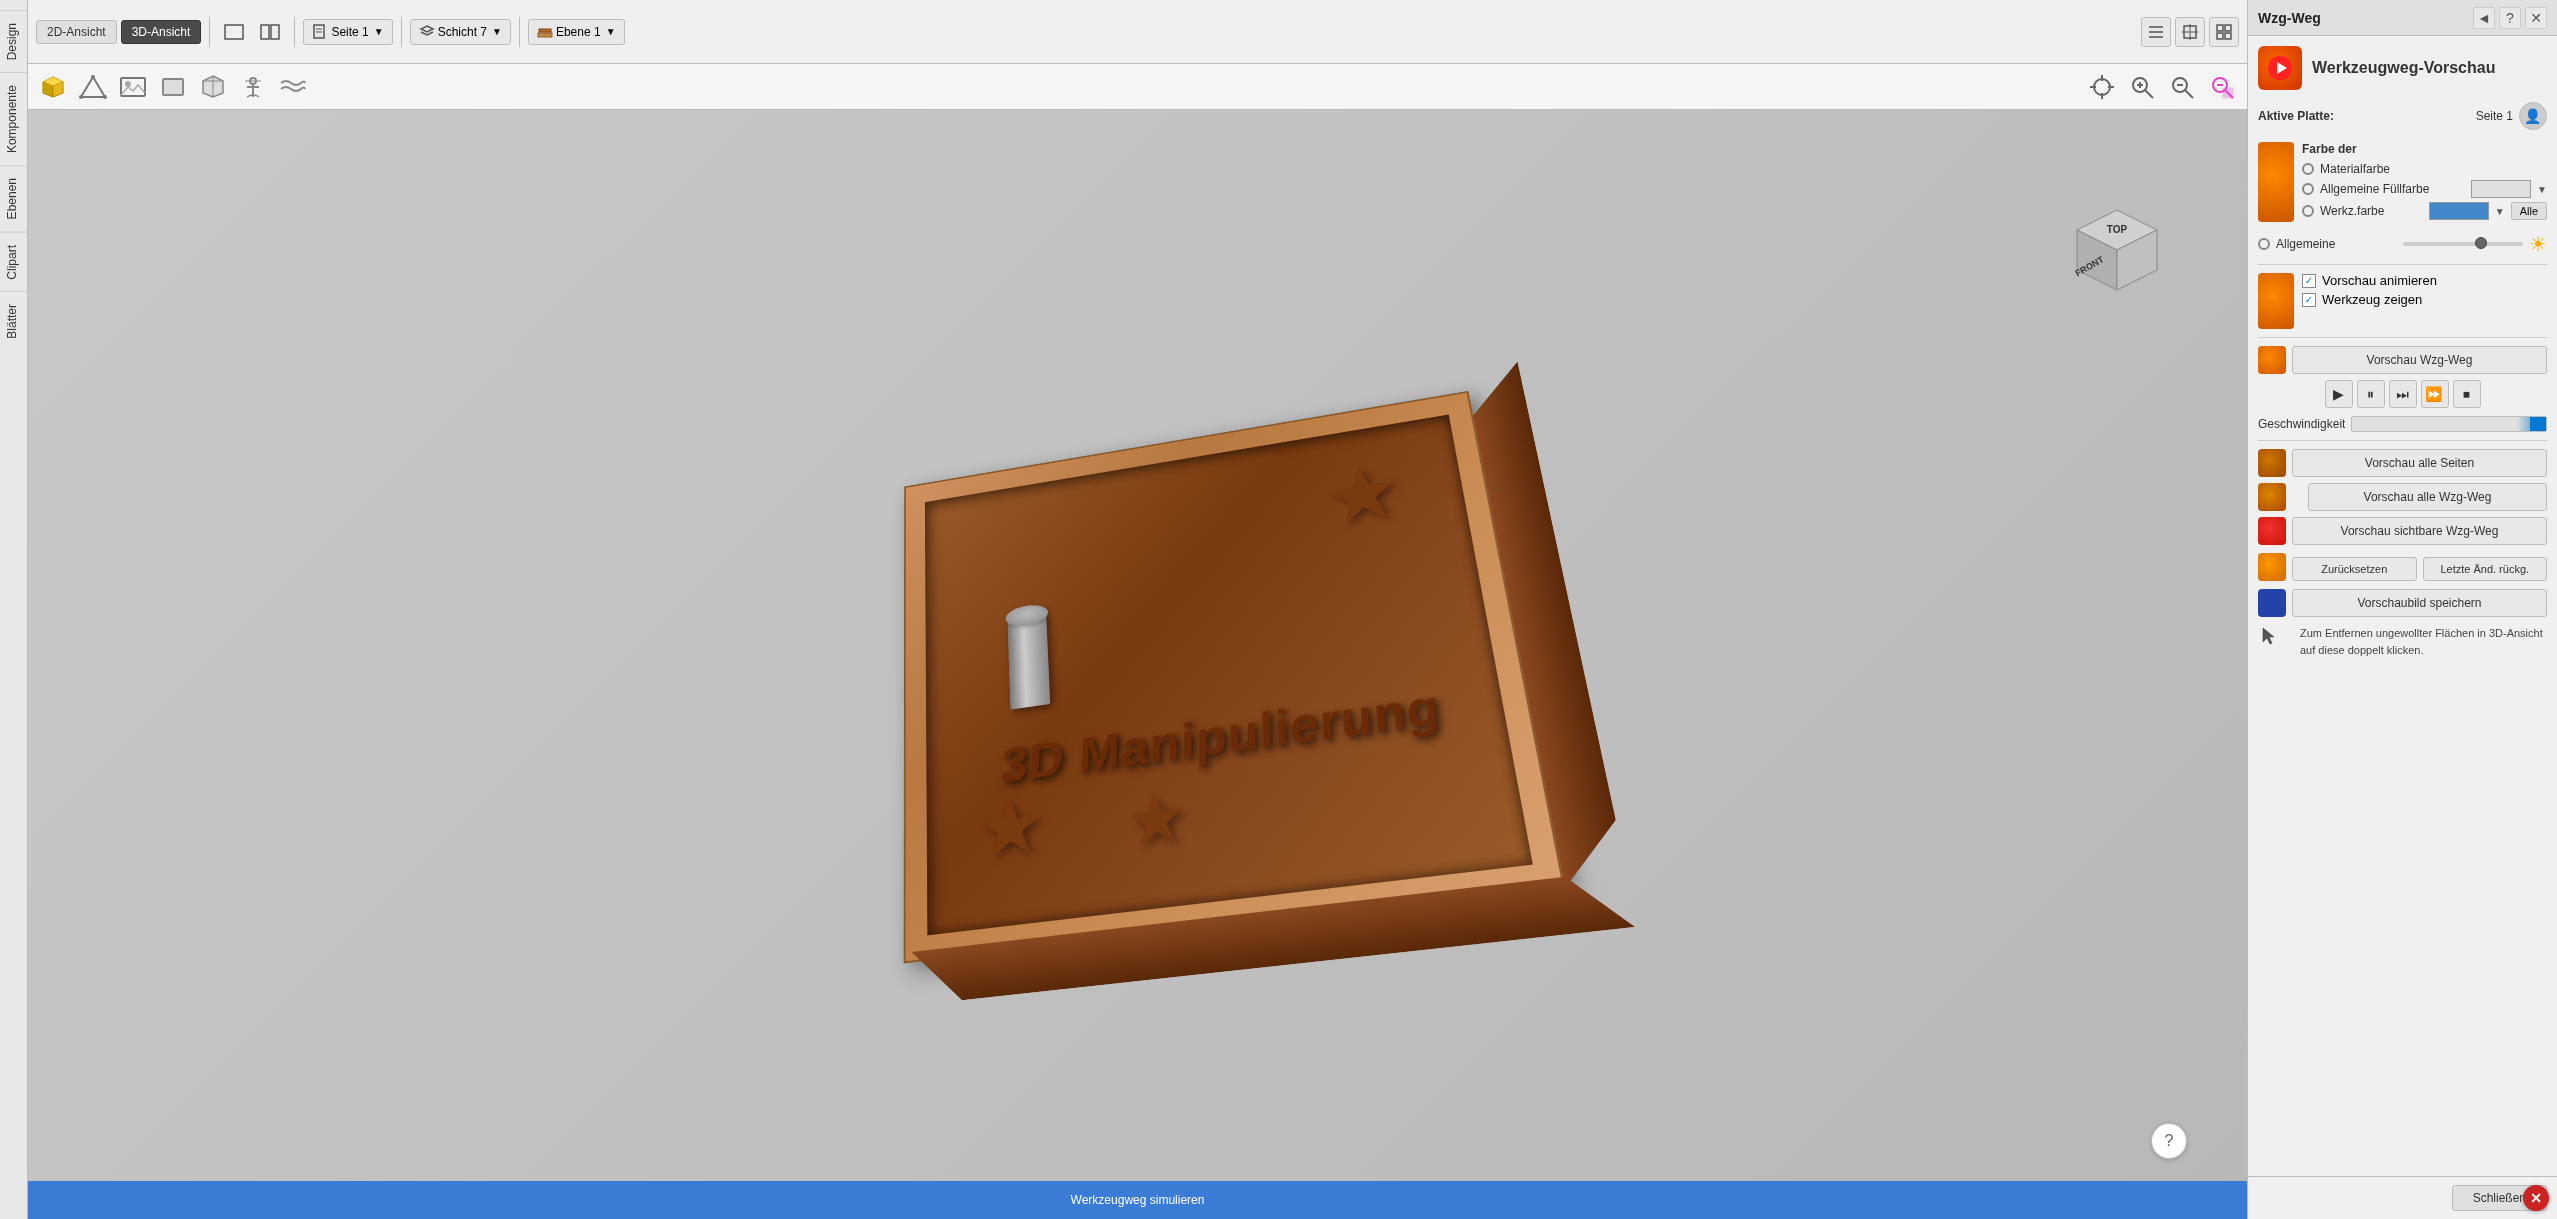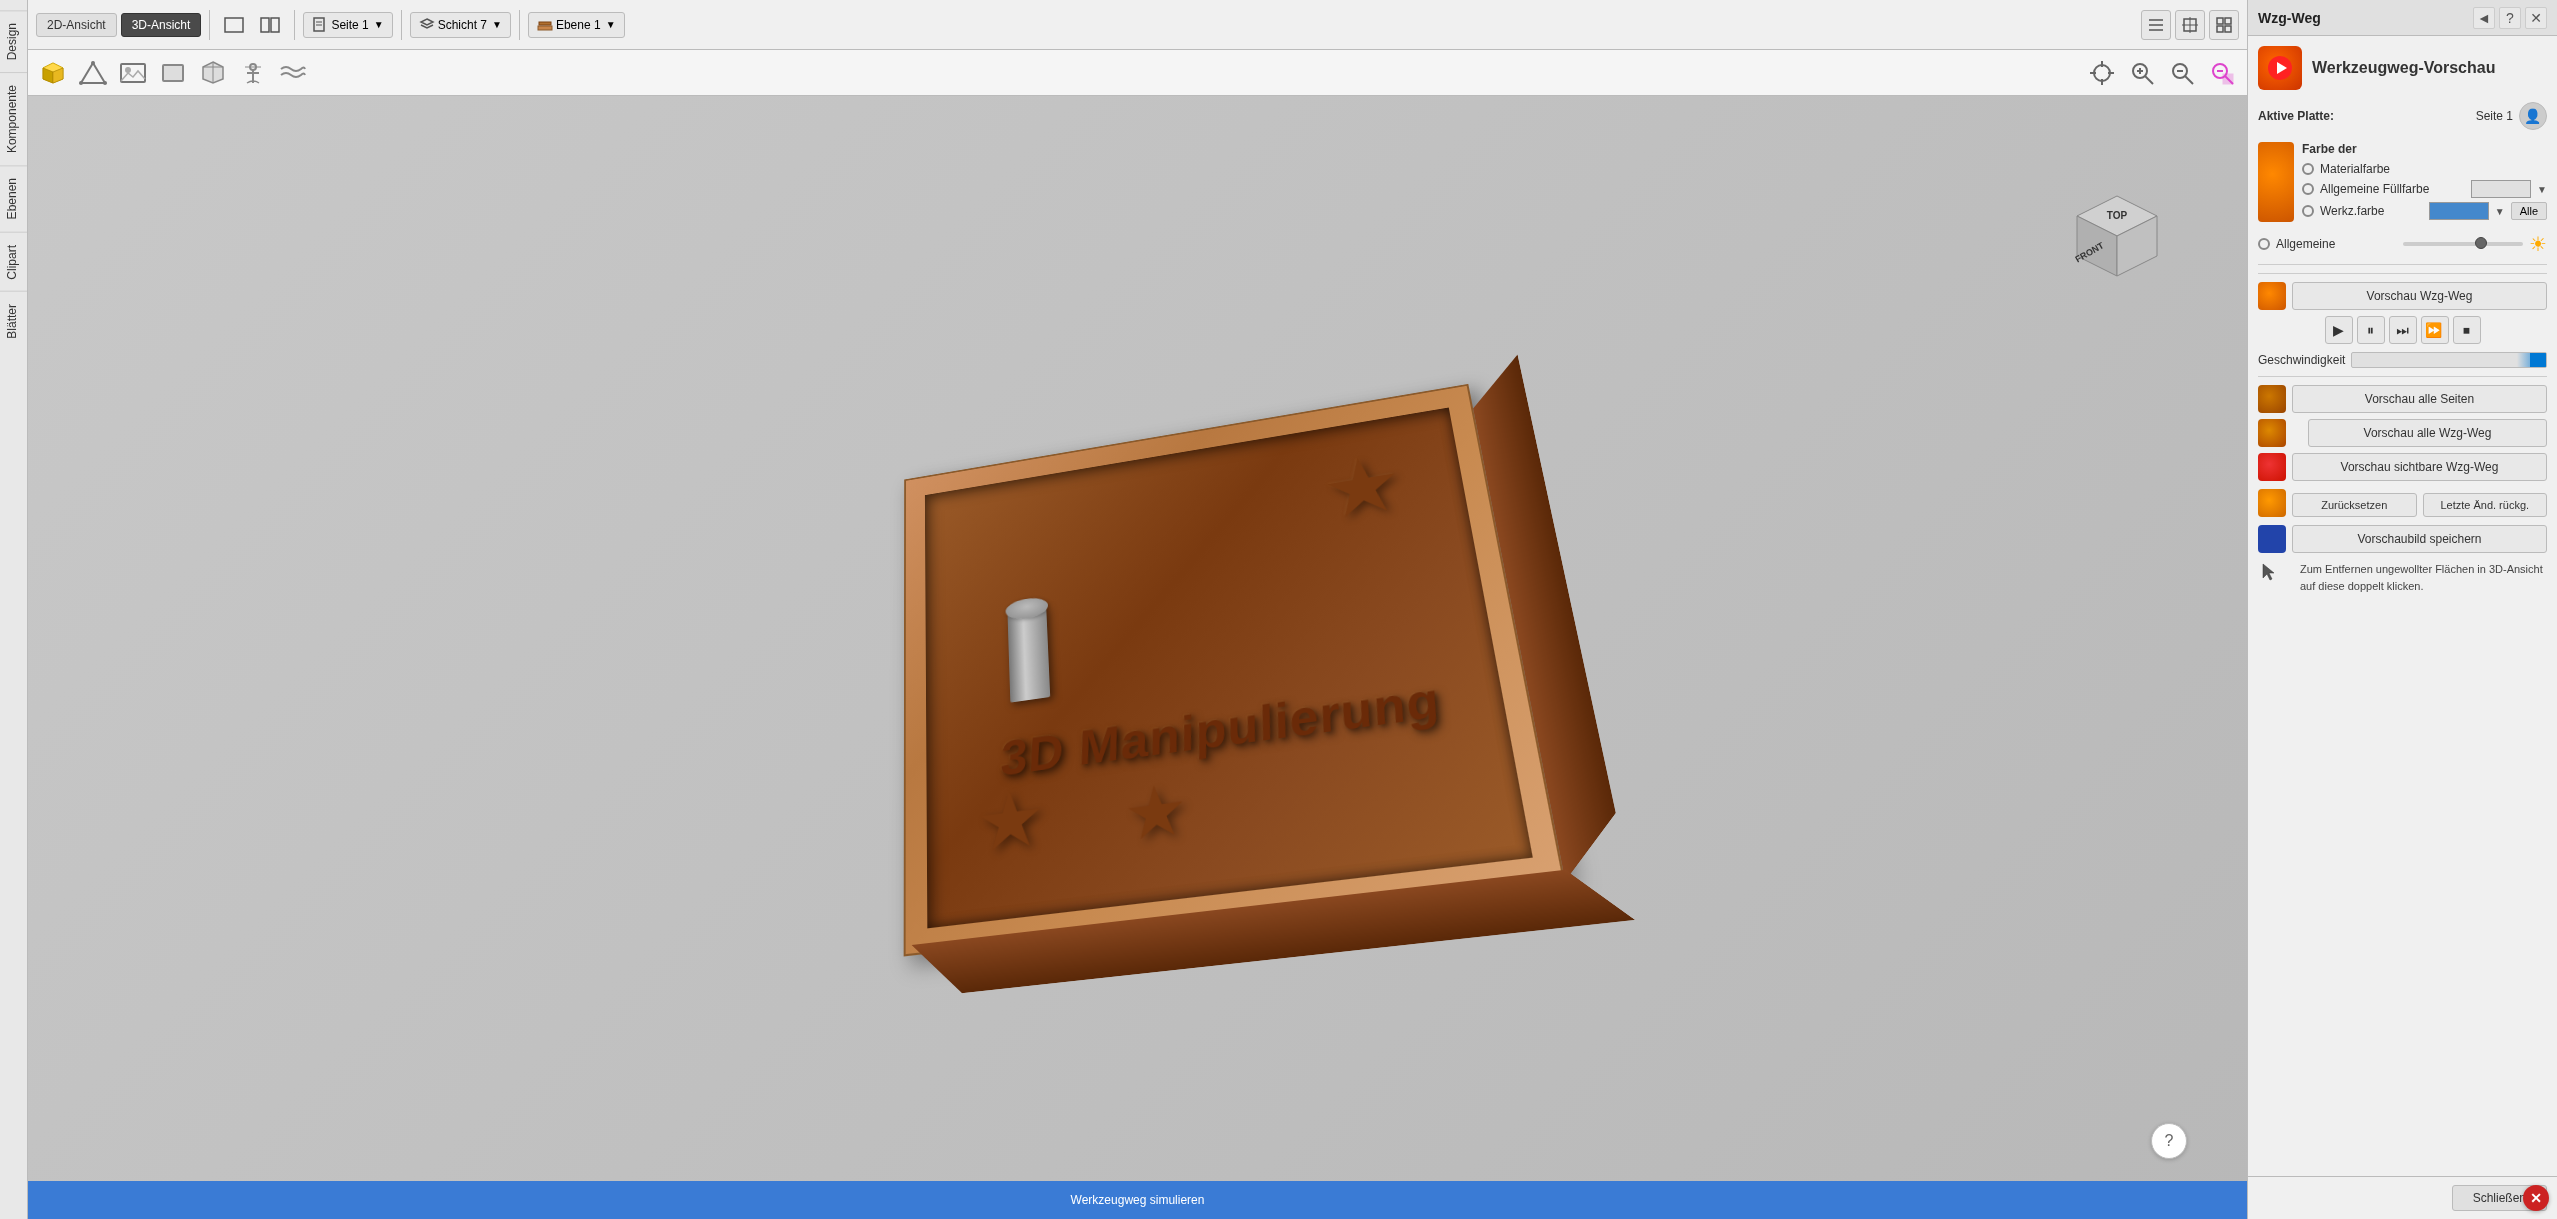--- a/index.html
+++ b/index.html
@@ -44,21 +44,21 @@
     
     .main-area {
       flex: 1;
       display: flex;
       flex-direction: column;
       height: 100%;
     }
 
     
     .toolbar {
-      height: 50px;
+      height: 64px;
       background: #f0f0f0;
       border-bottom: 1px solid #bbb;
       display: flex;
       align-items: center;
       padding: 0 8px;
       gap: 4px;
     }
     .toolbar-btn {
       padding: 4px 10px;
       background: #e0e0e0;
@@ -804,20 +804,33 @@
       <div class="radio-circle"></div>
       <span class="color-label">Allgemeine</span>
       <div class="slider-track">
         <div class="slider-thumb"></div>
       </div>
       <span class="sun-icon">☀</span>
     </div>
 
     <div class="divider"></div>
 
+    <div class="panel-row-icon">
+      <div style="width:36px; height:56px; background:radial-gradient(circle at 40% 40%, #ff8800, #cc5500); border-radius:4px; flex-shrink:0;"></div>
+      <div style="flex:1;">
+        <div class="checkbox-row">
+          <div class="checkbox checked"></div>
+          <span>Vorschau animieren</span>
+        </div>
+        <div class="checkbox-row">
+          <div class="checkbox checked"></div>
+          <span>Werkzeug zeigen</span>
+        </div>
+      </div>
+    </div>
 
     <div class="divider"></div>
 
     <div style="display:flex; align-items:center; gap:6px; margin-bottom:6px;">
       <div style="width:28px; height:28px; background:radial-gradient(circle at 40% 40%,#ff8800,#cc5500); border-radius:4px; flex-shrink:0;"></div>
       <button class="wide-btn" style="flex:1; margin-bottom:0;">Vorschau Wzg-Weg</button>
     </div>
 
     <div class="playback-row">
       <div class="play-btn">▶</div>

